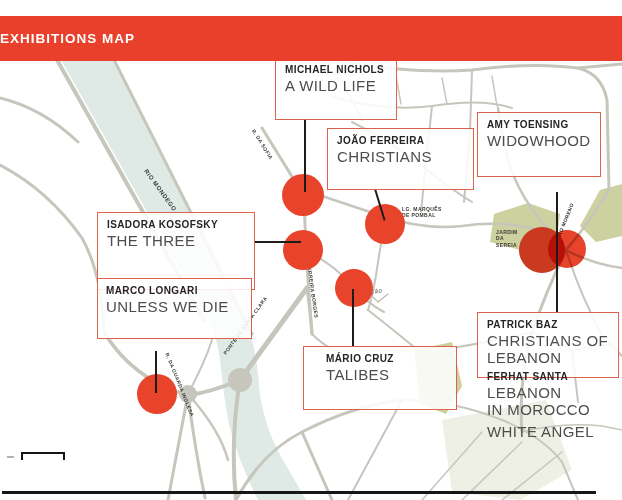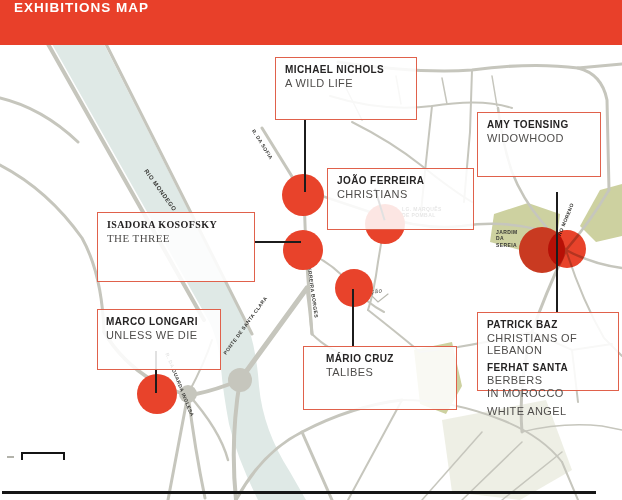--- a/index.html
+++ b/index.html
@@ -1,33 +1,33 @@
 <!DOCTYPE html>
 <html><head>
 <meta charset="utf-8">
 <style>
   html,body{margin:0;padding:0;background:#ffffff;}
   .stage{position:relative;width:622px;height:500px;background:#ffffff;overflow:hidden;
          font-family:"Liberation Sans",sans-serif;}
-  .header{position:absolute;left:0;top:0;width:622px;height:45px;background:#e8402a;
-          display:flex;align-items:flex-start;box-sizing:border-box;padding-left:14px;z-index:10;}
+  .header{position:absolute;left:0;top:16px;width:622px;height:45px;background:#e8402a;
+          display:flex;align-items:center;box-sizing:border-box;z-index:10;}
   .header-title{color:#ffffff;font-size:13.5px;font-weight:bold;letter-spacing:1px;}
   .basemap{position:absolute;left:0;top:0;z-index:0;}
   .maplabel{position:absolute;z-index:1;color:#383835;font-size:6px;font-weight:bold;
             letter-spacing:.6px;line-height:1.25;white-space:pre-line;transform-origin:left top;}
   .maplabel.small{font-size:5px;letter-spacing:.4px;}
   .maplabel.script{font-style:italic;font-weight:normal;color:#55524e;}
   .marker{position:absolute;border-radius:50%;background:#e8432b;z-index:2;}
   .marker.dark{background:#c93a21;}
   .marker.blend{mix-blend-mode:multiply;}
   .leader{position:absolute;background:#1c1c1c;z-index:3;transform-origin:left top;}
   .exbox{position:absolute;background:rgba(255,255,255,.87);border:1.5px solid #e0614b;
          box-sizing:border-box;padding:6px 9px;z-index:4;}
   .artist{font-size:10px;font-weight:bold;color:#262424;letter-spacing:.4px;line-height:1.15;}
-  .extitle{font-size:11px;color:#4f4d4b;letter-spacing:.4px;line-height:1.15;margin-top:1px;
+  .extitle{font-size:15px;color:#4f4d4b;letter-spacing:.4px;line-height:1.15;margin-top:1px;
            white-space:pre-line;}
   .group-entry{margin-bottom:5px;}
   .scalebar{position:absolute;left:7px;top:450px;width:60px;height:10px;z-index:6;}
   .scalebar .dash{position:absolute;left:0;top:6px;width:7px;height:2px;background:#b3b3ab;}
   .scalebar .bar{position:absolute;left:14px;top:2px;width:44px;height:2px;background:#141414;}
   .scalebar .tickl{position:absolute;left:14px;top:2px;width:2px;height:8px;background:#141414;}
   .scalebar .tickr{position:absolute;left:56px;top:2px;width:2px;height:8px;background:#141414;}
   .bottomline{position:absolute;left:2px;top:491px;width:594px;height:3px;background:#161616;z-index:6;}
 </style>
 </head>
@@ -127,58 +127,58 @@
   <div class="marker dark" style="left:519px;top:227px;width:46px;height:46px;"></div>
   <div class="marker blend" style="left:548px;top:230px;width:38px;height:38px;"></div>
 
   <div class="leader" style="left:304px;top:120px;width:1.5px;height:72px;"></div>
   <div class="leader" style="left:374px;top:189px;width:1.5px;height:33px;transform:rotate(-17deg);"></div>
   <div class="leader" style="left:254px;top:241px;width:47px;height:1.5px;"></div>
   <div class="leader" style="left:352px;top:289px;width:1.5px;height:58px;"></div>
   <div class="leader" style="left:155px;top:351px;width:1.5px;height:42px;"></div>
   <div class="leader" style="left:556px;top:192px;width:1.5px;height:120px;"></div>
 
-  <div class="exbox" style="left:275px;top:57px;width:142px;height:63px;">
+  <div class="exbox" style="left:275px;top:57px;width:122px;height:63px;">
     <div class="artist">MICHAEL NICHOLS</div>
     <div class="extitle">A WILD LIFE</div>
   </div>
 
-  <div class="exbox" style="left:327px;top:128px;width:147px;height:62px;margin-top:40px;">
+  <div class="exbox" style="left:327px;top:128px;width:147px;height:62px;">
     <div class="artist">JOÃO FERREIRA</div>
     <div class="extitle">CHRISTIANS</div>
   </div>
 
   <div class="exbox" style="left:477px;top:112px;width:124px;height:65px;">
     <div class="artist">AMY TOENSING</div>
     <div class="extitle">WIDOWHOOD</div>
   </div>
 
-  <div class="exbox" style="left:97px;top:212px;width:158px;height:70px;font-family:Liberation Serif, serif;">
+  <div class="exbox" style="left:97px;top:212px;width:158px;height:78px;">
     <div class="artist">ISADORA KOSOFSKY</div>
     <div class="extitle">THE THREE</div>
   </div>
 
-  <div class="exbox" style="left:97px;top:309px;width:124px;height:61px;padding-left:8px;">
+  <div class="exbox" style="left:97px;top:278px;width:155px;height:61px;padding-left:8px;">
     <div class="artist">MARCO LONGARI</div>
     <div class="extitle">UNLESS WE DIE</div>
   </div>
 
   <div class="exbox" style="left:303px;top:346px;width:154px;height:64px;padding-left:22px;">
     <div class="artist">MÁRIO CRUZ</div>
     <div class="extitle">TALIBES</div>
   </div>
 
-  <div class="exbox" style="left:477px;top:312px;width:142px;height:79px;">
+  <div class="exbox" style="left:477px;top:312px;width:142px;height:66px;">
     <div class="group-entry">
       <div class="artist">PATRICK BAZ</div>
       <div class="extitle">CHRISTIANS OF LEBANON</div>
     </div>
     <div class="group-entry">
       <div class="artist">FERHAT SANTA</div>
-      <div class="extitle">BERBERS
+      <div class="extitle">LEBANON
 IN MOROCCO</div>
     </div>
     <div class="group-entry">
       <div class="extitle">WHITE ANGEL</div>
     </div>
   </div>
 
   <div class="scalebar">
     <div class="dash"></div>
     <div class="bar"></div>

